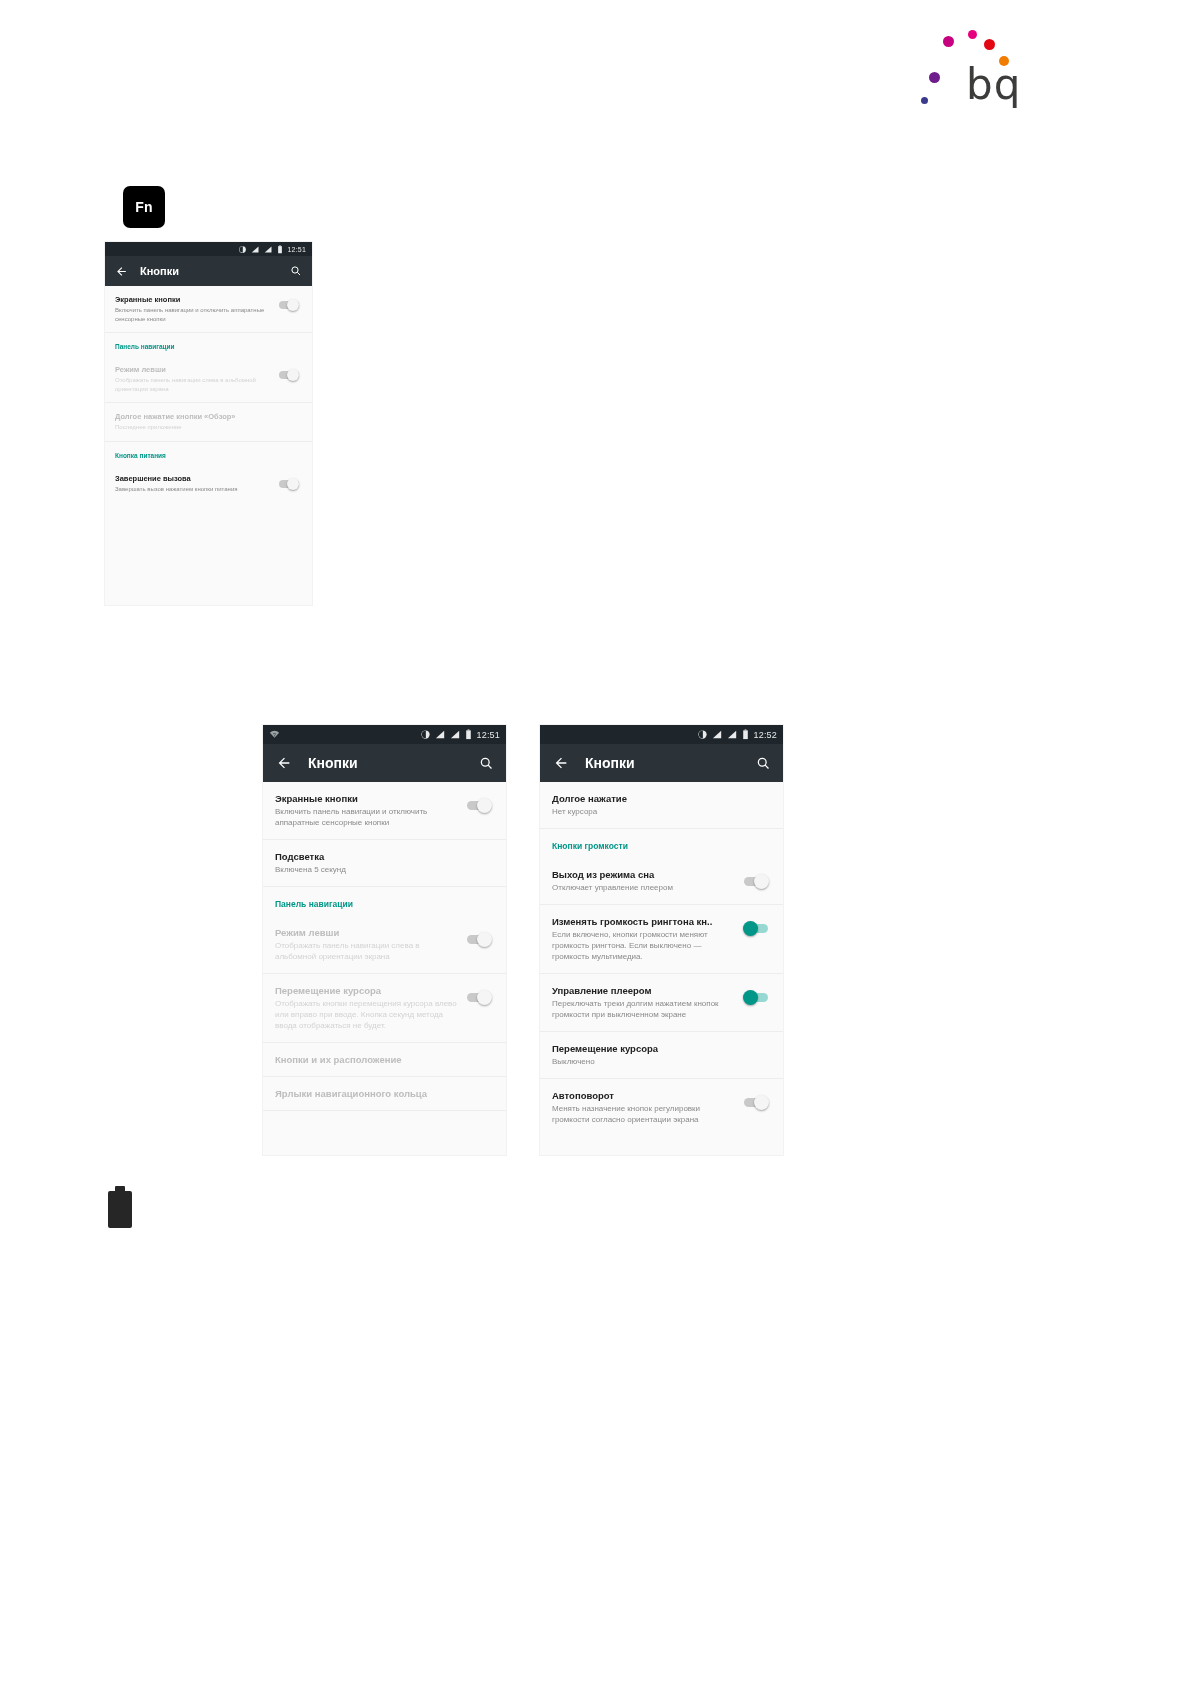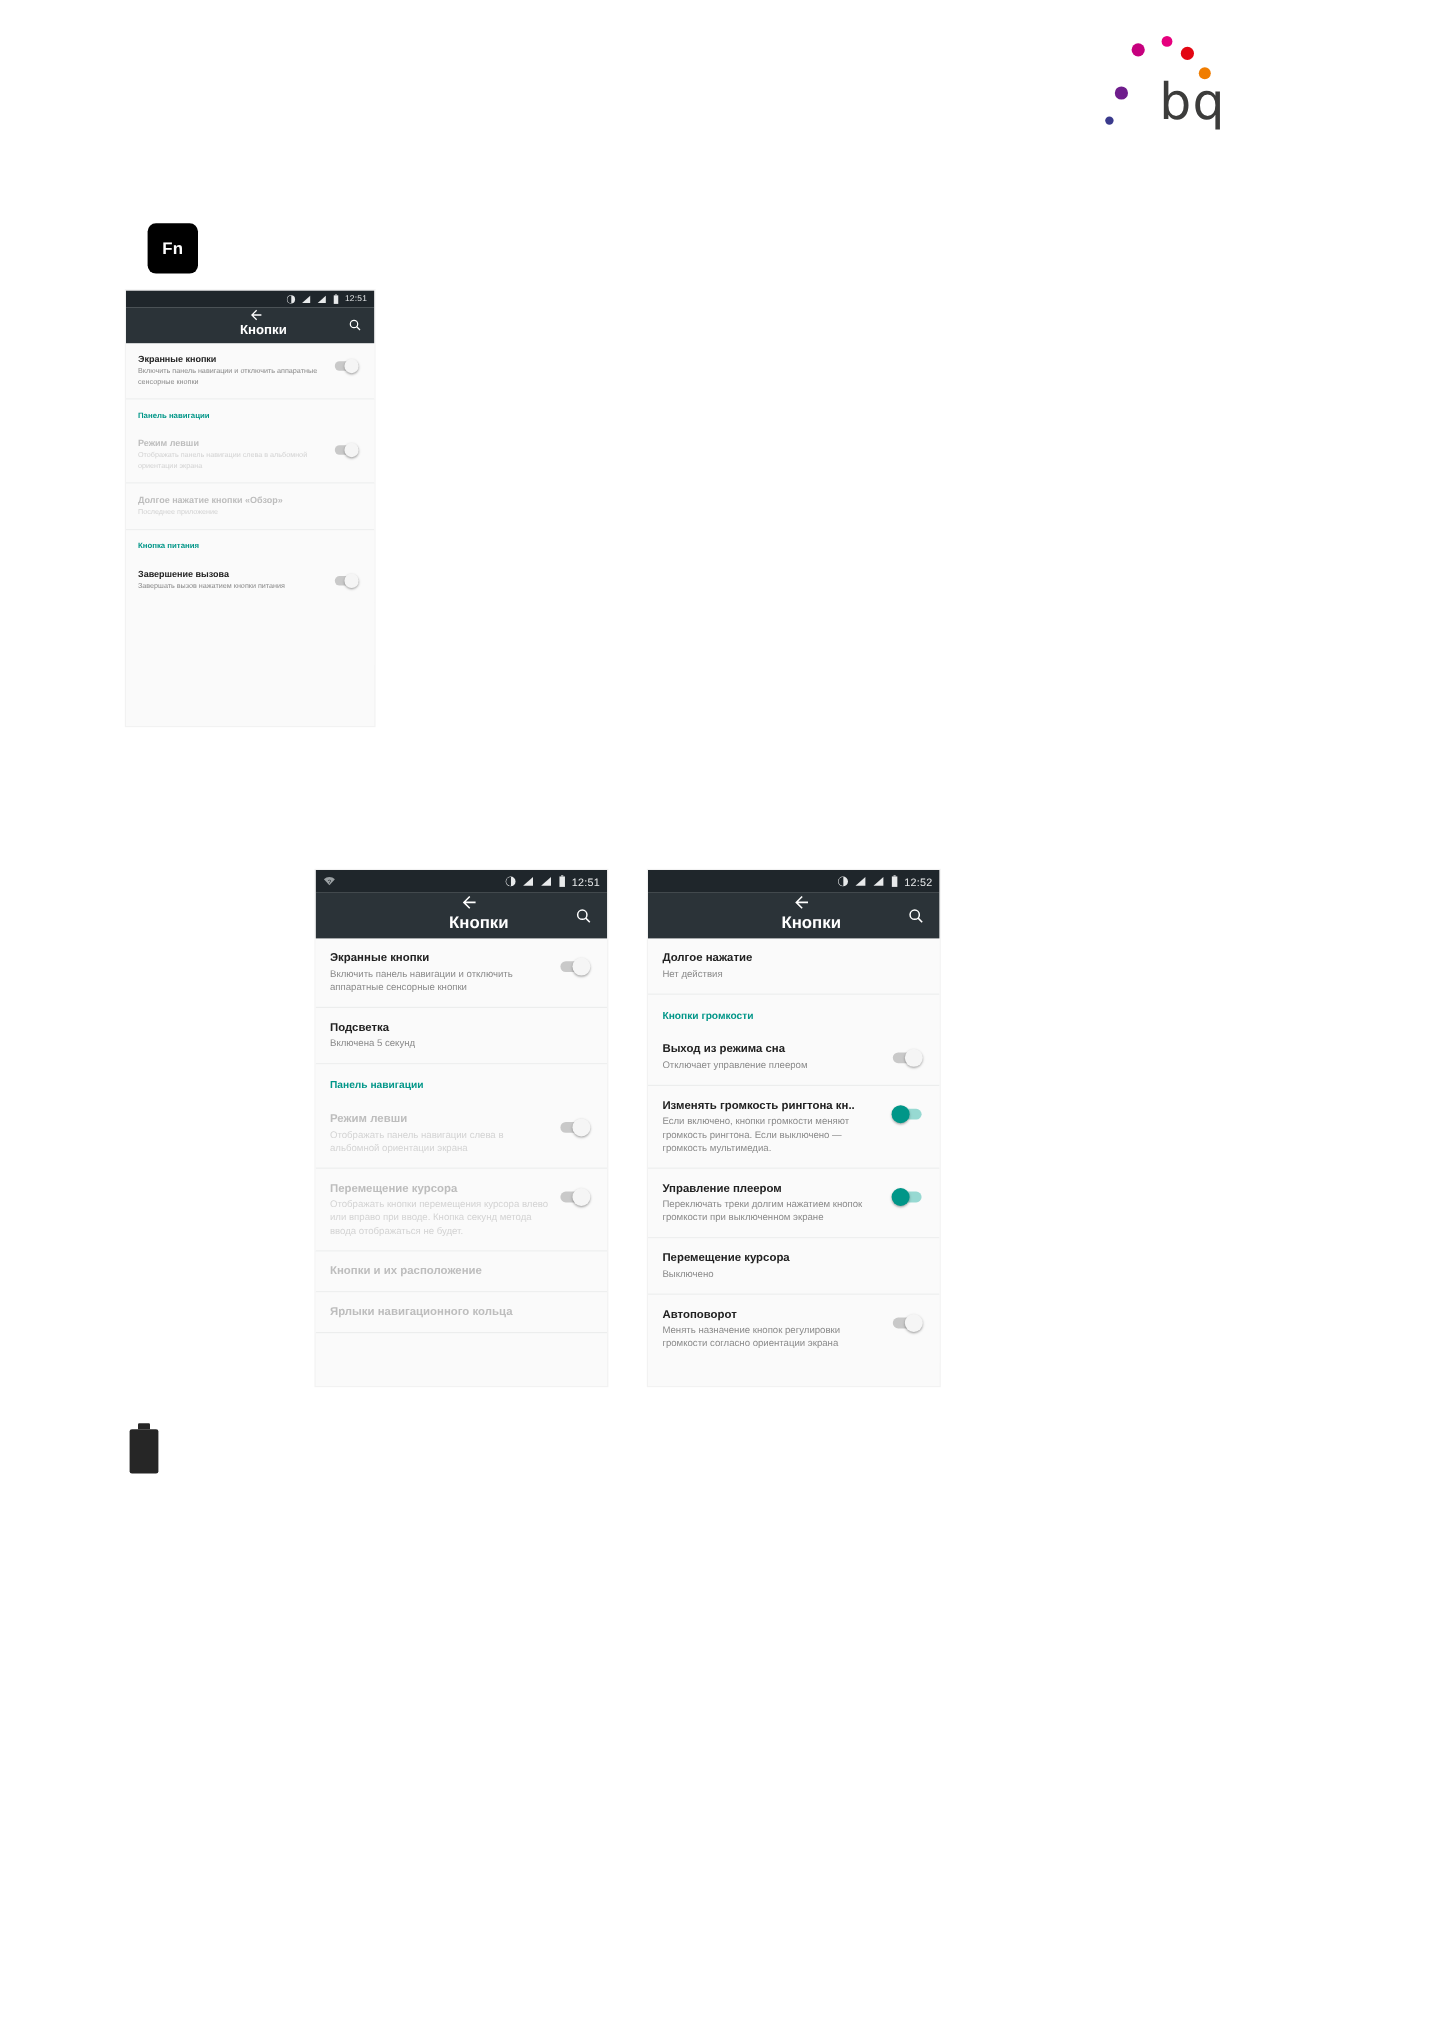--- a/index.html
+++ b/index.html
@@ -52,21 +52,21 @@
     background: #1f262b; color: #e8eaeb;
     display: flex; align-items: center; justify-content: flex-end;
     padding: 0 6px; position: relative;
   }
   .statusbar .left-icons { position: absolute; left: 6px; top: 0; bottom: 0; display: flex; align-items: center; }
   .statusbar .sb-icons { display: flex; align-items: center; gap: 4px; justify-content: flex-end; }
   .sb-time { font-weight: 400; letter-spacing: .2px; }
 
   .appbar {
     background: #2b3338; color: #ffffff;
-    display: flex; align-items: center; position: relative; flex-direction: column;
+    display: flex; align-items: center; position: relative;
   }
   .appbar .back { flex: 0 0 auto; display: flex; align-items: center; justify-content: center; }
   .appbar .title { font-weight: 700; }
   .appbar .search { position: absolute; right: 0; top: 0; bottom: 0; display: flex; align-items: center; justify-content: center; }
 
   .list { background: #fafafa; }
   .row {
     display: flex; align-items: flex-start;
     background: #fafafa;
     border-bottom: 1px solid #eceded;
@@ -374,21 +374,21 @@
             <circle cx="10" cy="10" r="6.2" fill="none" stroke="#ffffff" stroke-width="2"></circle>
             <line x1="14.6" y1="14.6" x2="20" y2="20" stroke="#ffffff" stroke-width="2"></line>
           </svg>
       </span>
     </div>
     <div class="list">
 
       <div class="row">
         <div class="texts">
           <div class="ttl">Долгое нажатие</div>
-          <div class="sub">Нет действия</div>
+          <div class="sub">Нет курсора</div>
         </div>
       </div>
 
       <div class="section-header">Кнопки громкости</div>
 
       <div class="row">
         <div class="texts">
           <div class="ttl">Выход из режима сна</div>
           <div class="sub">Отключает управление плеером</div>
         </div>

